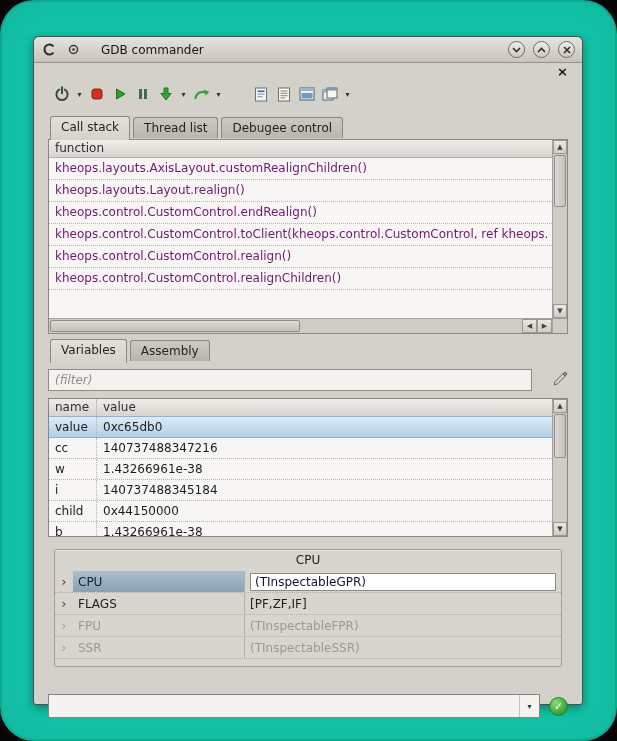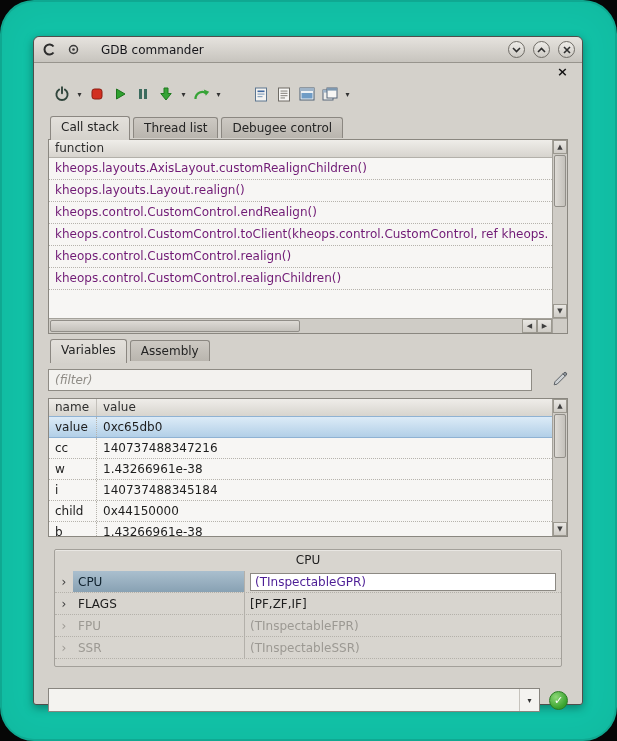--- a/index.html
+++ b/index.html
@@ -114,39 +114,39 @@
   .var-row { display:flex; height:21px; border-bottom:1px dotted #b6b3ac; cursor:default; }
   .var-name { width:48px; padding:0 6px; line-height:20px; border-right:1px dotted #b6b3ac; overflow:hidden; }
   .var-value { flex:1; padding:0 6px; line-height:20px; white-space:nowrap; overflow:hidden; }
   .var-row.selected {
     background:linear-gradient(#dcebf7, #b2cfe7);
     border-top:1px solid #8fb2d3; border-bottom:1px solid #8fb2d3;
     height:22px; margin-top:-1px;
   }
   
   .cpu-box {
-    margin:12px 6px 6px 6px; height:118px;
+    margin:12px 6px 12px 6px; height:118px;
     border:1px solid #a3a09a; border-radius:2px;
     background:#d8d5cf;
     box-shadow:inset 0 1px 0 #e9e7e3;
     position:relative; padding-top:21px; overflow:hidden;
   }
   .cpu-title { position:absolute; top:3px; left:0; right:0; text-align:center; color:#222; }
   .cpu-row { display:flex; align-items:center; height:22px; border-bottom:1px dotted #b4b1aa; }
   .cpu-row:first-of-type { border-top:1px solid #c0bdb7; }
   .cpu-exp { width:18px; text-align:center; color:#3b3b3b; font-size:12px; cursor:default; }
   .cpu-label {
     width:172px; height:100%; display:flex; align-items:center;
     padding:0 5px; border-right:1px solid #b3b0aa; overflow:hidden;
   }
   .cpu-label.selected { background:linear-gradient(#aabfce, #88a1b3); color:#10222e; }
   .cpu-value { flex:1; padding:0 5px; display:flex; align-items:center; height:100%; }
   .cpu-field {
     width:100%; height:18px; line-height:16px; padding:0 4px;
-    background:#ffffff; border:1px solid #8c8983; color:#4c1d95;
+    background:#ffffff; border:1px solid #8c8983; color:#0f172a;
     white-space:nowrap; overflow:hidden;
   }
   .disabled-text { color:#9c9993; }
   
   .bottom-row { display:flex; align-items:center; gap:9px; margin-top:14px; height:26px; }
   .combo { flex:1; height:24px; border:1px solid #88857f; background:#f4f3f0; display:flex; align-items:stretch; }
   .combo-input { flex:1; border:none; background:transparent; outline:none; padding:0 6px; font:12px "DejaVu Sans",sans-serif; }
   .combo-btn { width:20px; display:flex; align-items:center; justify-content:center; color:#333; font-size:8px; border-left:1px solid #c6c3bd; }
   .ok-btn {
     width:19px; height:19px; border-radius:50%;

